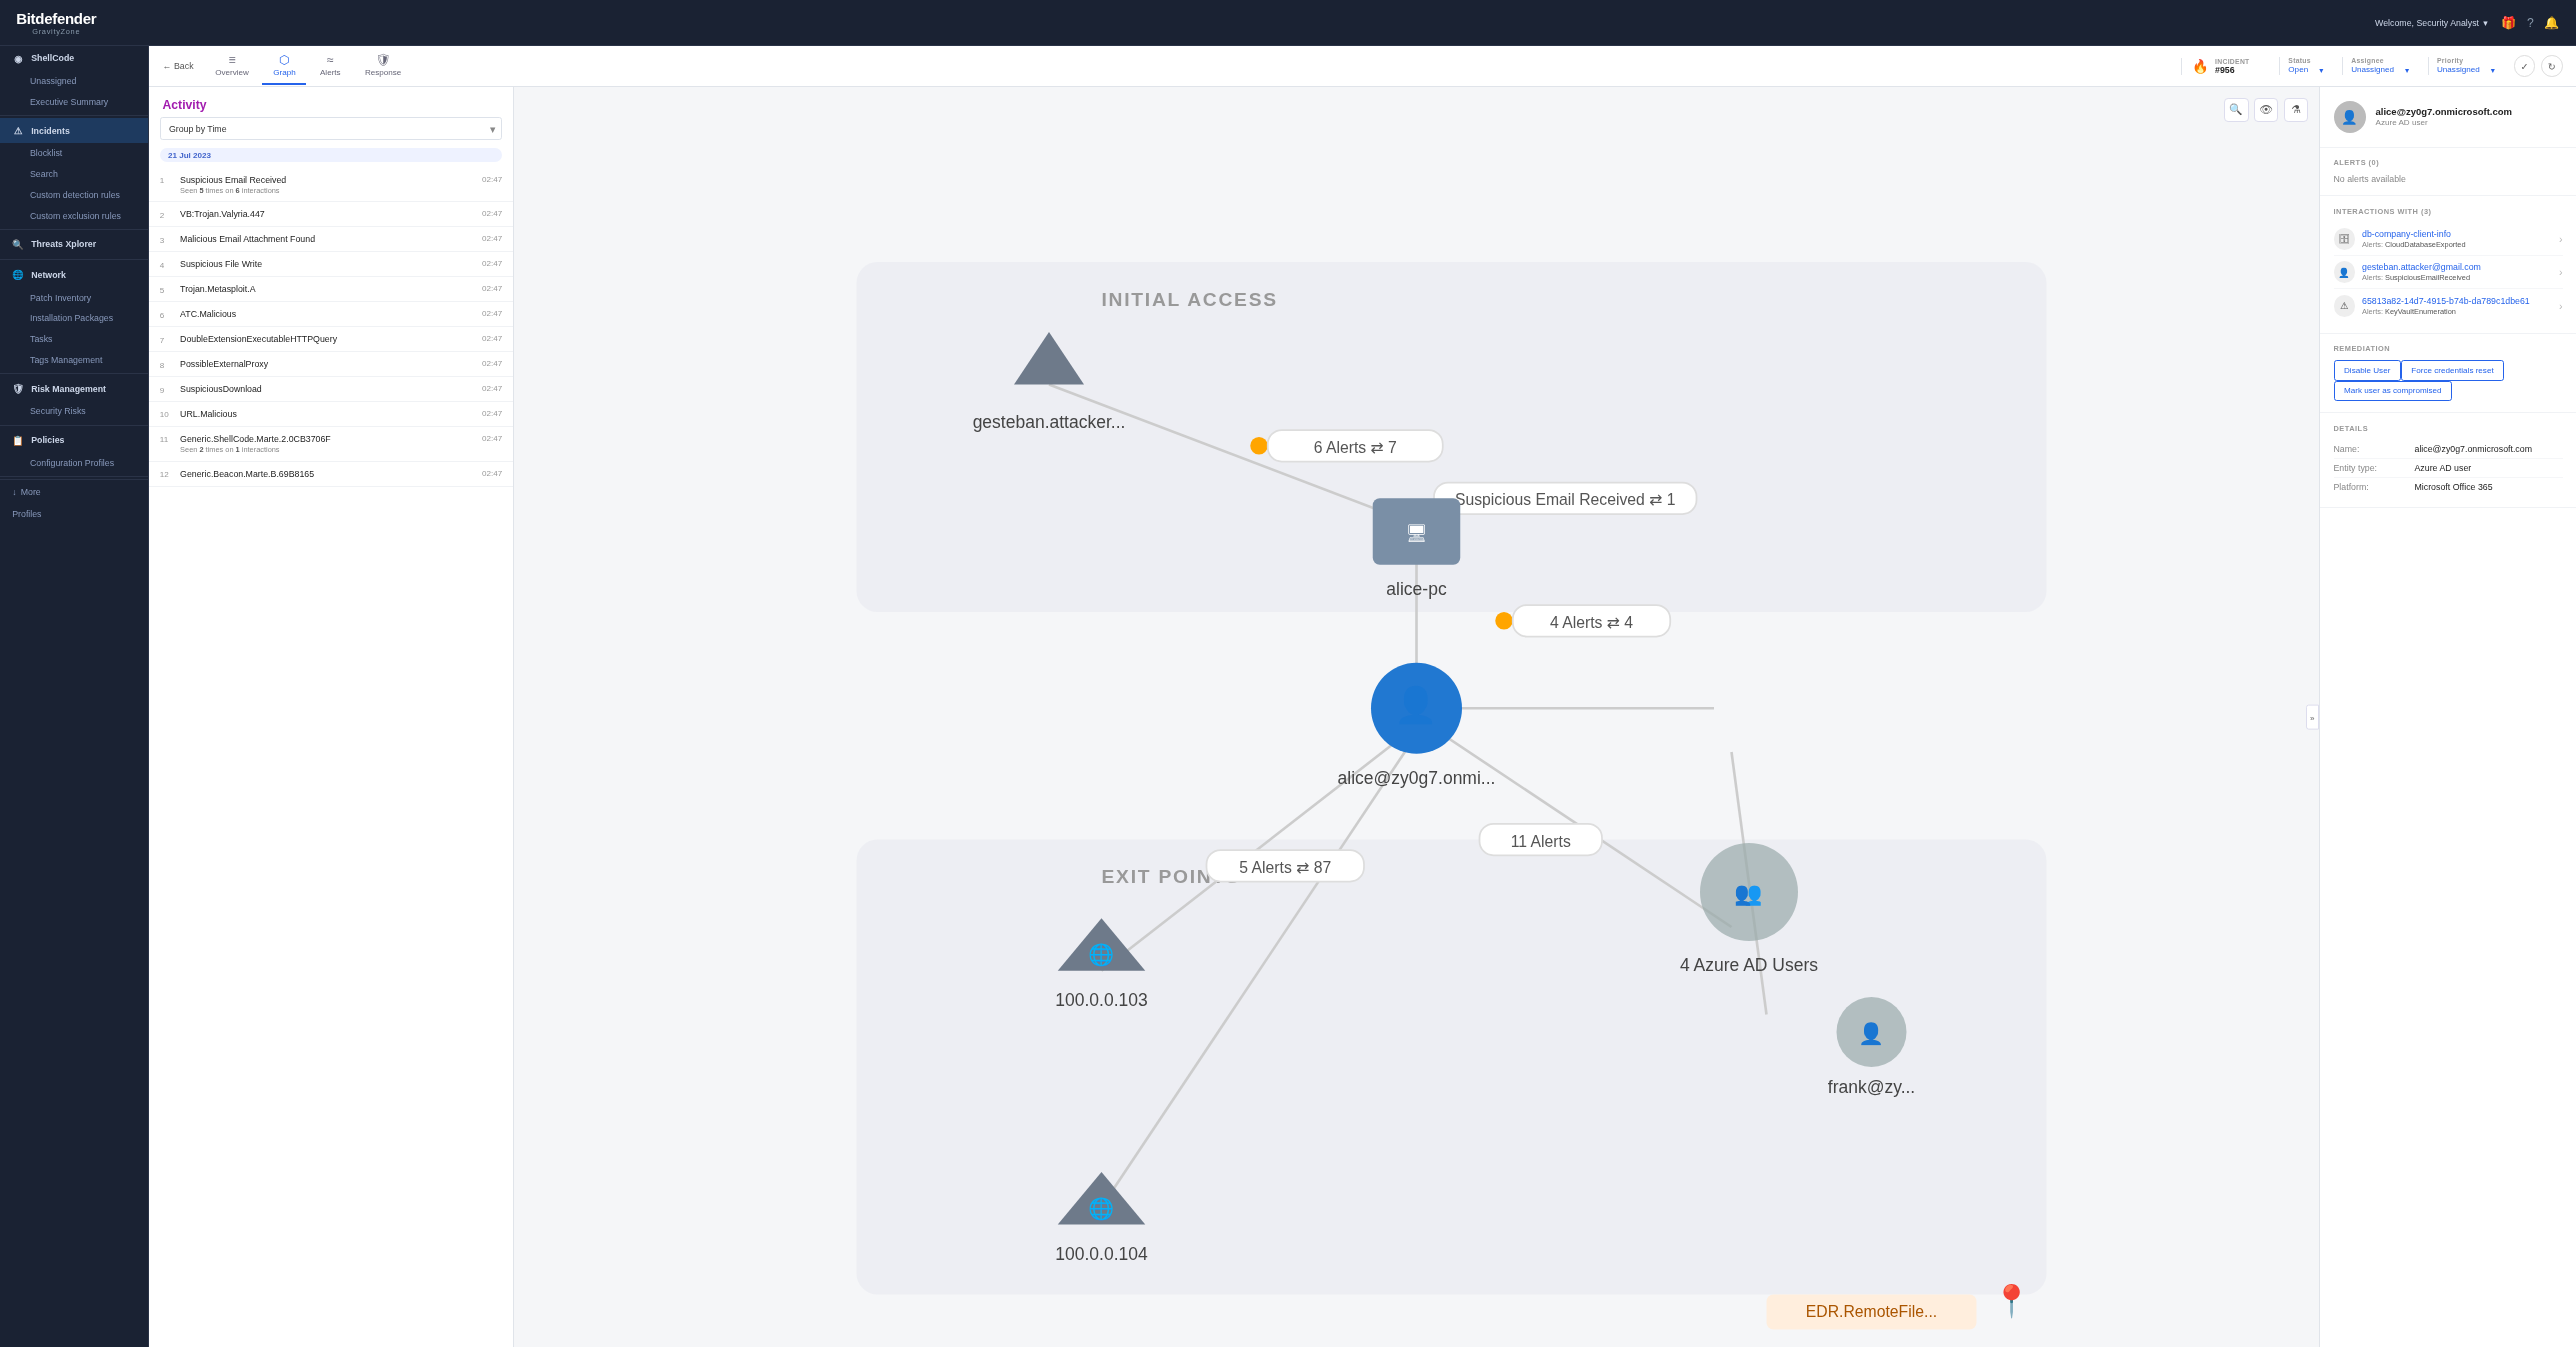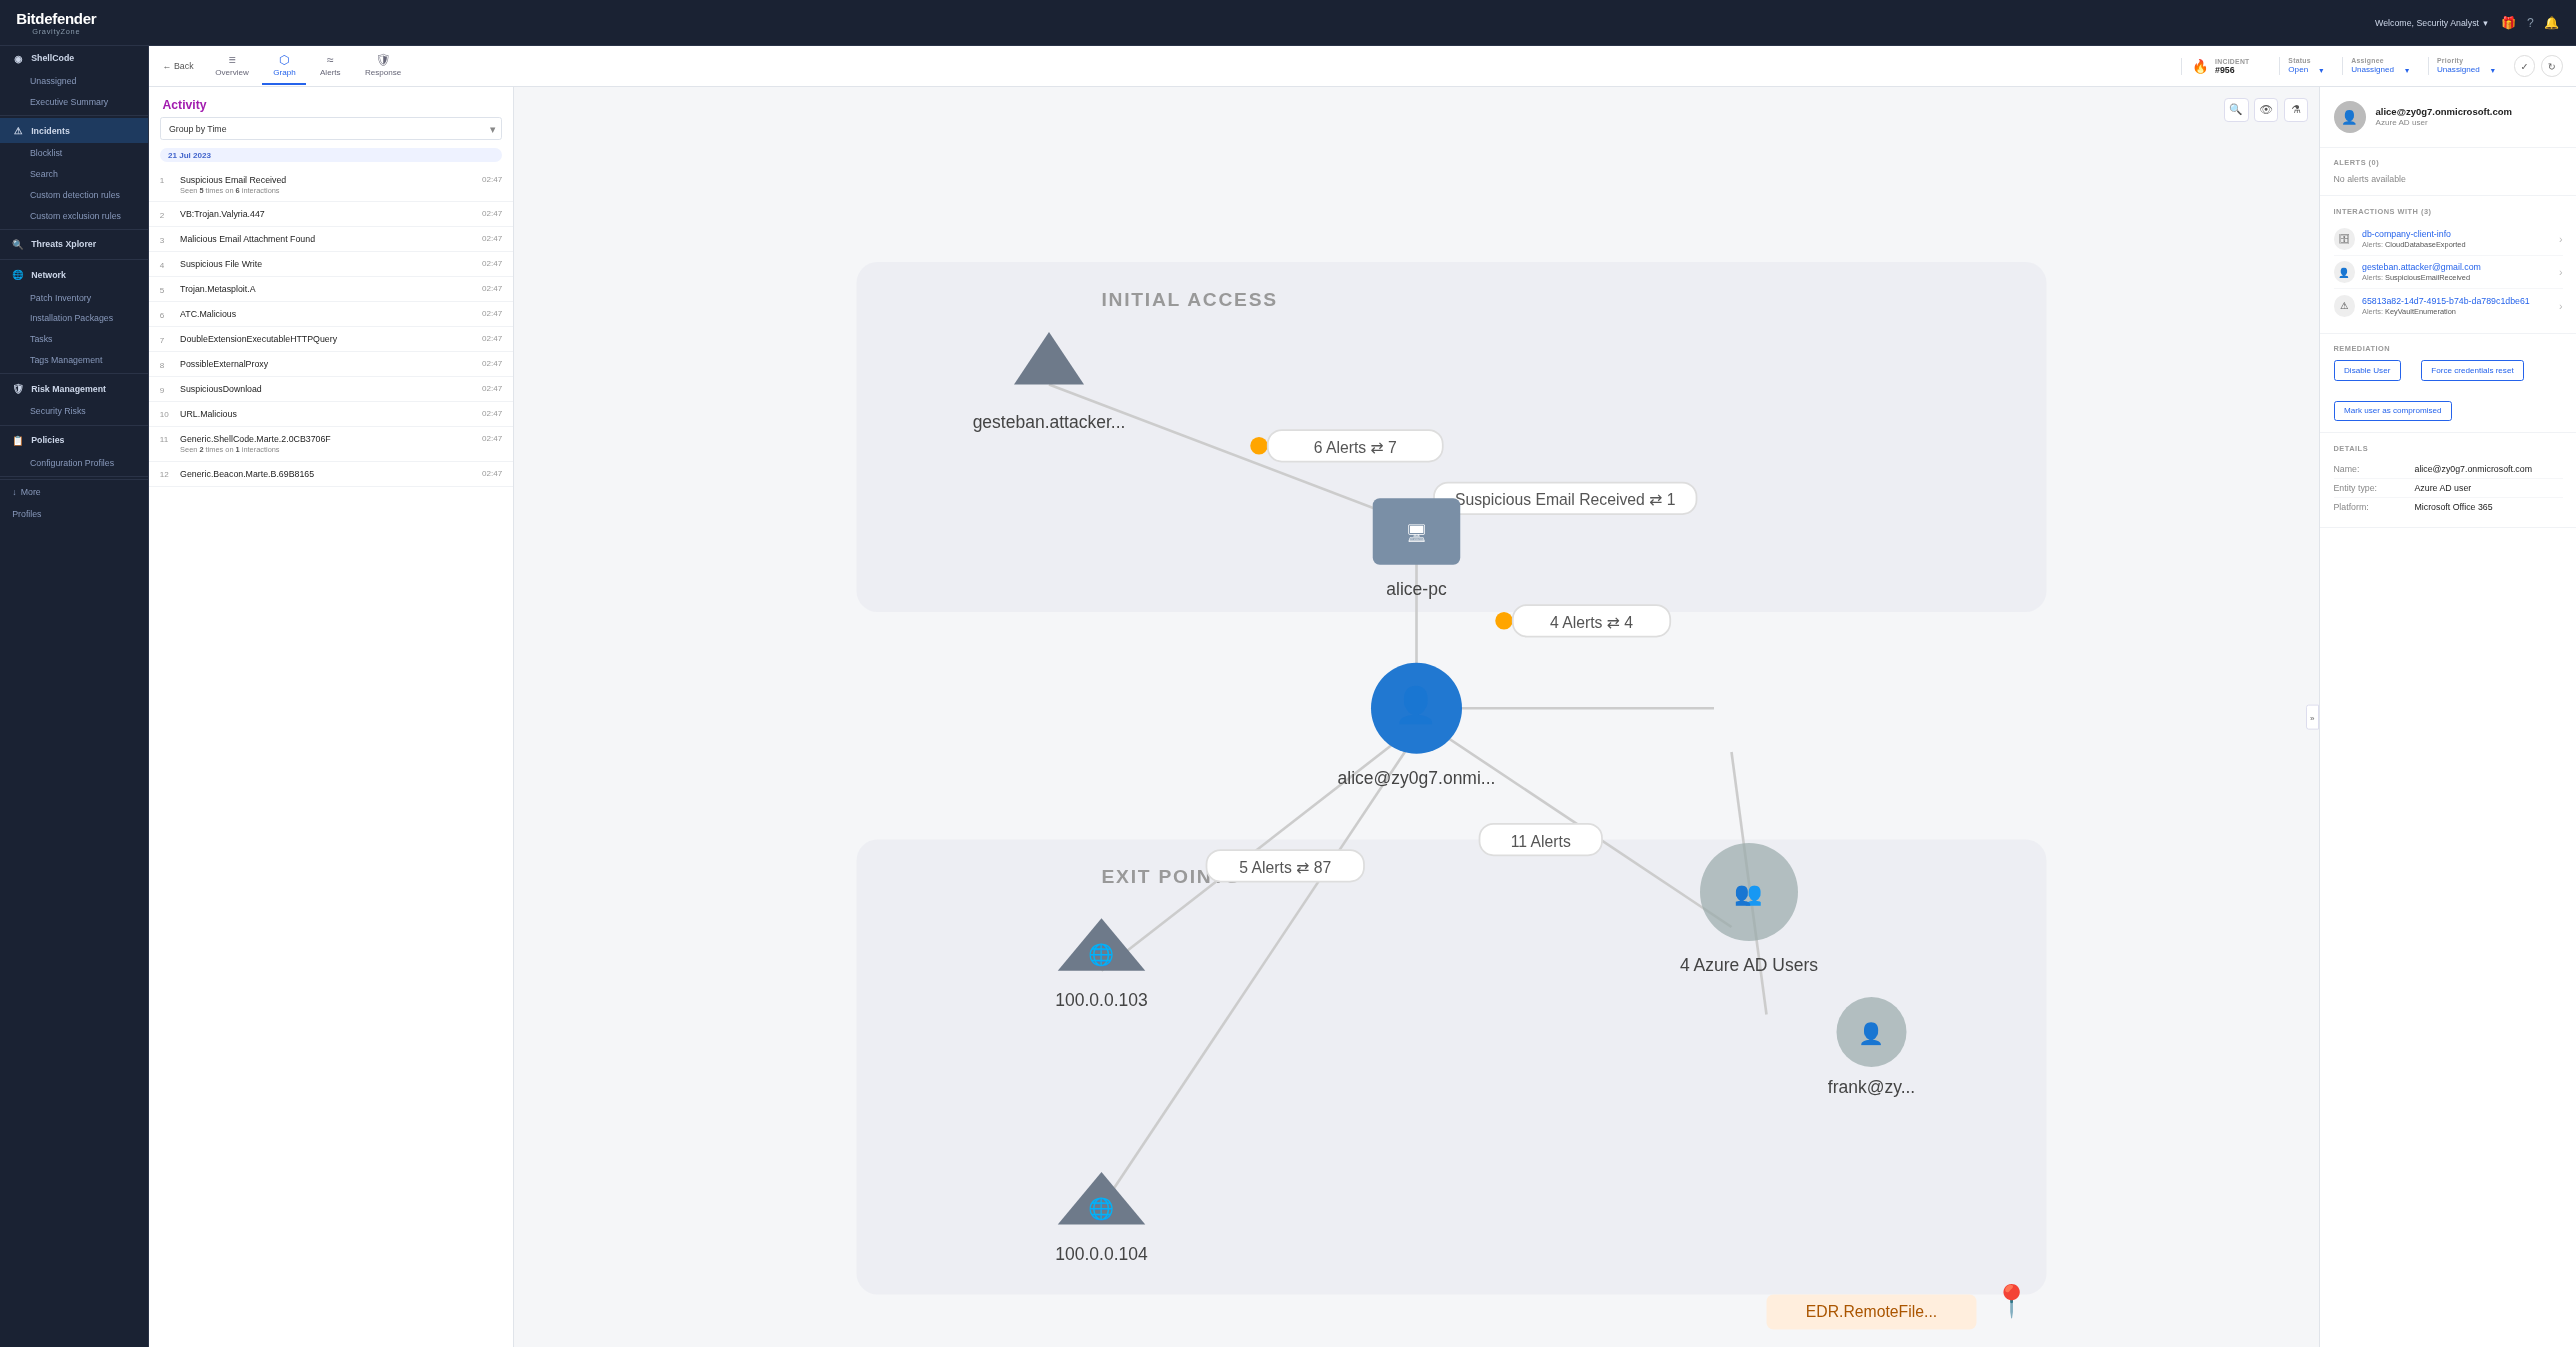--- a/index.html
+++ b/index.html
@@ -91,21 +91,21 @@
 
     .interaction-item { display: flex; align-items: center; gap: 6.8px; padding: 5.4px 0; border-bottom: 0.7px solid #f5f6f8; cursor: pointer; }
     .interaction-item:last-child { border-bottom: none; }
     .interaction-icon { width: 21.7px; height: 21.7px; background: #eee; border-radius: 50%; display: flex; align-items: center; justify-content: center; color: #555; font-size: 9.5px; flex-shrink: 0; }
     .interaction-content { flex: 1; }
     .interaction-name { font-size: 8.8px; color: #2563eb; font-weight: 500; }
     .interaction-alerts { font-size: 7.4px; color: #888; margin-top: 0.7px; }
     .interaction-alerts span { color: #555; }
     .interaction-arrow { color: #bbb; font-size: 10.8px; }
 
-    .remediation-btns { display: flex; flex-wrap: wrap; gap: 20px; margin-top: 5.4px; }
+    .remediation-btns { display: flex; flex-wrap: wrap; gap: 0; margin-top: 5.4px; }
     .rem-btn { padding: 4.7px 9.5px; border-radius: 2.7px; font-size: 8.1px; font-weight: 500; cursor: pointer; border: 1px solid; }
     .rem-btn-outline { border-color: #2563eb; color: #2563eb; background: #fff; }
 
     .details-table { width: 100%; font-size: 8.8px; }
     .details-row { display: flex; padding: 4.1px 0; border-bottom: 0.7px solid #f5f6f8; }
     .details-row:last-child { border-bottom: none; }
     .details-key { color: #888; width: 81px; flex-shrink: 0; }
     .details-val { color: #222; font-weight: 500; }
 
     .sidebar-nav-group { margin-bottom: 2.7px; }

